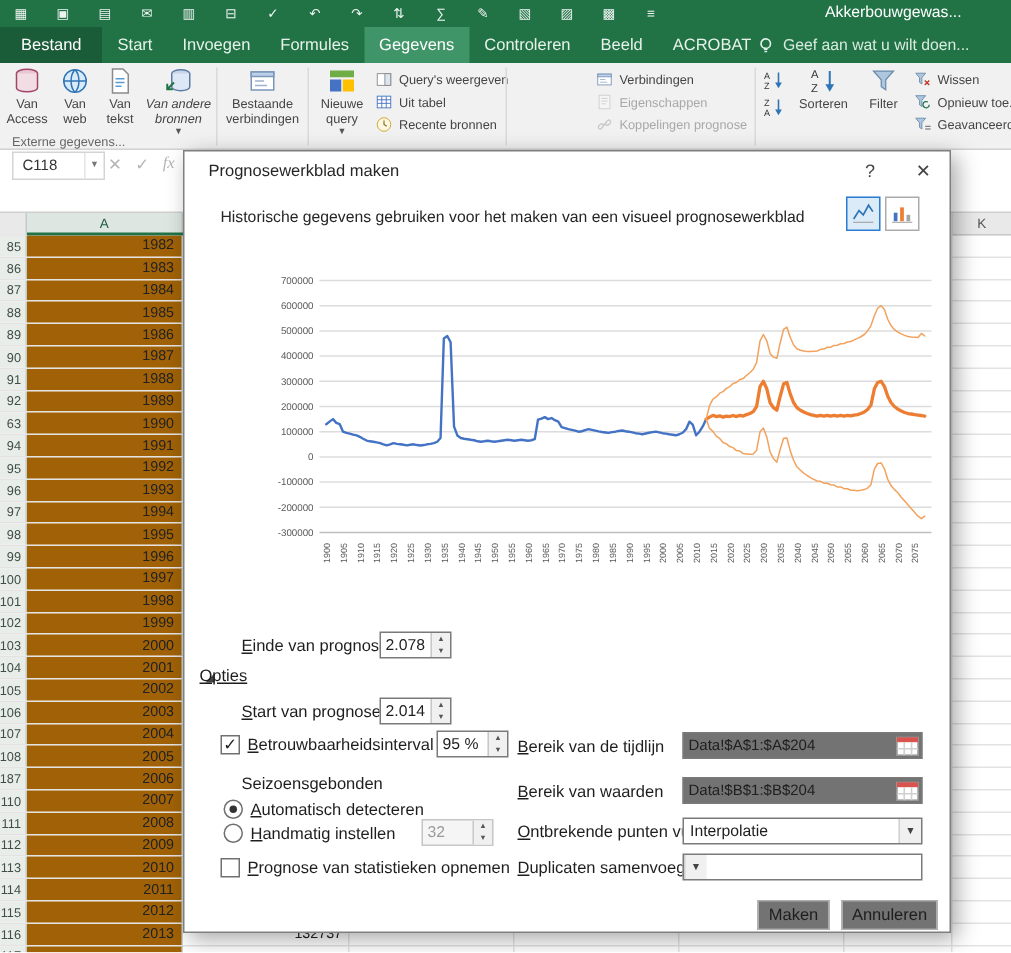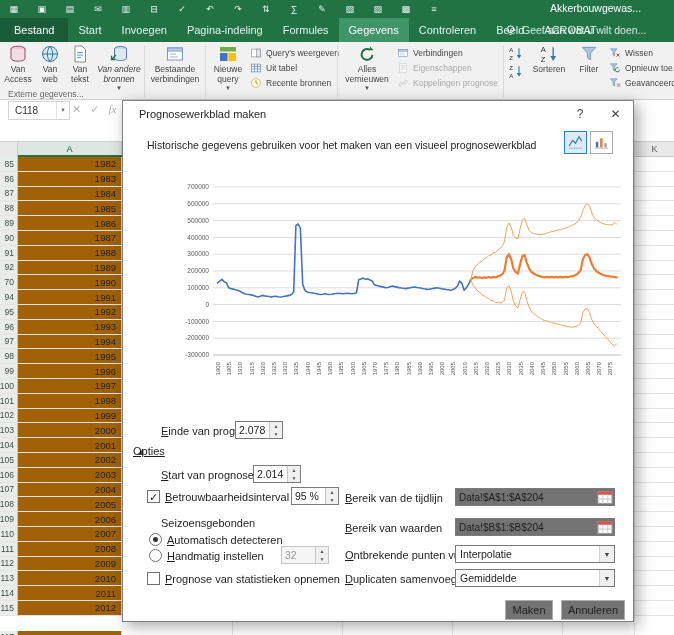--- a/index.html
+++ b/index.html
@@ -123,21 +123,20 @@
         <span class="qicon">≡</span>
       </div>
     <div id="doc-title">Akkerbouwgewas...</div>
   </div>
 
   <div id="tabrow">
     <div id="tabs">
         <div class="rtab file">Bestand</div>
         <div class="rtab">Start</div>
         <div class="rtab">Invoegen</div>
-        <div class="rtab">Pagina-indeling</div>
         <div class="rtab">Formules</div>
         <div class="rtab active">Gegevens</div>
         <div class="rtab">Controleren</div>
         <div class="rtab">Beeld</div>
         <div class="rtab">ACROBAT</div>
       </div>
   </div>
   <div id="tellme">
     <span class="ric">
         <svg viewBox="0 0 14 14">
@@ -233,30 +232,20 @@
         <span class="ric">
             <svg viewBox="0 0 20 20">
               <circle cx="10" cy="10" r="7.5" fill="#fff8e1" stroke="#c9a227"></circle>
               <path d="M10 5.5V10l3 2" fill="none" stroke="#8a6d1d" stroke-width="1.3"></path>
             </svg>
           </span>
         <span>Recente bronnen</span>
       </div>
     </div>
     <div class="rsep" style="left:337px;"></div>
-    <div class="bigbtn" style="left:340px;width:54px;">
-      <span class="ric">
-          <svg viewBox="0 0 24 24">
-            <path d="M18.5 13A6.5 6.5 0 1 1 15.5 7" stroke="#1e7145" stroke-width="2.4" fill="none"></path>
-            <path d="M15.5 3v4.5H20z" fill="#1e7145"></path>
-          </svg>
-        </span>
-      <span>Alles vernieuwen</span>
-      <span class="darr">▼</span>
-    </div>
     <div class="smallstack" style="left:397px;width:104px;">
       <div class="smallbtn">
         <span class="ric">
             <svg viewBox="0 0 20 20">
               <rect x="2.5" y="4" width="15" height="12" fill="#fff" stroke="#7a96b8"></rect>
               <rect x="2.5" y="4" width="15" height="3" fill="#bdd0e9" stroke="#7a96b8"></rect>
               <path d="M5 10h6M5 13h8" stroke="#9db3cc" fill="none"></path>
             </svg>
           </span>
         <span>Verbindingen</span>
@@ -393,21 +382,21 @@
         </div>
         <div class="srow" style="top: 88.8px;">
           <span class="rownum">91</span>
           <span class="cellA">1988</span>
         </div>
         <div class="srow" style="top: 103.6px;">
           <span class="rownum">92</span>
           <span class="cellA">1989</span>
         </div>
         <div class="srow" style="top: 118.4px;">
-          <span class="rownum">70</span>
+          <span class="rownum">63</span>
           <span class="cellA">1990</span>
         </div>
         <div class="srow" style="top: 133.2px;">
           <span class="rownum">94</span>
           <span class="cellA">1991</span>
         </div>
         <div class="srow" style="top: 148px;">
           <span class="rownum">95</span>
           <span class="cellA">1992</span>
         </div>
@@ -457,21 +446,21 @@
         </div>
         <div class="srow" style="top: 325.6px;">
           <span class="rownum">107</span>
           <span class="cellA">2004</span>
         </div>
         <div class="srow" style="top: 340.4px;">
           <span class="rownum">108</span>
           <span class="cellA">2005</span>
         </div>
         <div class="srow" style="top: 355.2px;">
-          <span class="rownum">109</span>
+          <span class="rownum">187</span>
           <span class="cellA">2006</span>
         </div>
         <div class="srow" style="top: 370px;">
           <span class="rownum">110</span>
           <span class="cellA">2007</span>
         </div>
         <div class="srow" style="top: 384.8px;">
           <span class="rownum">111</span>
           <span class="cellA">2008</span>
         </div>
@@ -483,20 +472,25 @@
           <span class="rownum">113</span>
           <span class="cellA">2010</span>
         </div>
         <div class="srow" style="top: 429.2px;">
           <span class="rownum">114</span>
           <span class="cellA">2011</span>
         </div>
         <div class="srow" style="top: 444px;">
           <span class="rownum">115</span>
           <span class="cellA">2012</span>
+        </div>
+        <div class="srow" style="top: 458.8px;">
+          <span class="rownum">116</span>
+          <span class="cellA">2013</span>
+          <span class="cellB">132737</span>
         </div>
         <div class="srow" style="top: 473.6px;">
           <span class="rownum">117</span>
           <span class="cellA"></span>
         </div>
       </div>
     <div class="vline" style="left:232px;"></div>
     <div class="vline" style="left:342px;"></div>
     <div class="vline" style="left:452px;"></div>
     <div class="vline" style="left:562px;"></div>
@@ -585,21 +579,21 @@
           <text x="438.1" y="181" class="xlab" text-anchor="end" transform="rotate(-90 438.1 181)">2070</text>
           <text x="449.3" y="181" class="xlab" text-anchor="end" transform="rotate(-90 449.3 181)">2075</text>
           <polyline points="54.5,101.8 56.7,100.1 59.0,98.4 61.2,100.9 63.5,101.8 65.7,106.8 67.9,107.6 70.2,108.1 72.4,108.8 74.7,109.3 76.9,110.2 79.1,111.5 81.4,112.7 83.6,113.2 85.9,113.5 88.1,113.9 90.4,114.4 92.6,115.2 94.8,115.9 97.1,115.2 99.3,114.4 101.6,114.9 103.8,115.2 106.0,115.5 108.3,115.9 110.5,115.5 112.8,115.2 115.0,115.7 117.3,116.0 119.5,115.7 121.7,115.2 124.0,114.9 126.2,114.4 128.5,113.5 130.7,111.0 132.9,44.6 135.2,43.0 137.4,47.2 139.7,103.4 141.9,109.3 144.2,111.0 146.4,111.5 148.6,111.8 150.9,112.2 153.1,112.5 155.4,113.2 157.6,113.5 159.8,113.2 162.1,112.8 164.3,113.2 166.6,113.5 168.8,113.2 171.1,112.8 173.3,112.5 175.5,112.2 177.8,112.5 180.0,112.8 182.3,112.5 184.5,112.2 186.7,112.5 189.0,112.8 191.2,112.5 193.5,111.8 195.7,98.7 198.0,98.1 200.2,97.1 202.4,98.4 204.7,97.7 206.9,99.1 209.2,100.1 211.4,103.8 213.6,104.4 215.9,105.1 218.1,105.6 220.4,106.1 222.6,106.8 224.9,106.5 227.1,105.8 229.3,105.1 231.6,105.6 233.8,106.1 236.1,106.6 238.3,107.0 240.5,107.3 242.8,107.6 245.0,107.1 247.3,106.8 249.5,106.3 251.8,106.0 254.0,106.5 256.2,106.8 258.5,107.3 260.7,107.8 263.0,108.1 265.2,108.5 267.5,108.0 269.7,107.5 271.9,107.1 274.2,106.8 276.4,107.3 278.7,107.8 280.9,108.1 283.1,108.5 285.4,108.8 287.6,109.2 289.9,108.5 292.1,107.5 294.4,105.1 296.6,100.1 298.8,102.1 301.1,109.2 303.3,106.8 305.6,103.1 307.8,98.4" fill="none" stroke="#4472c4" stroke-width="1.6" stroke-linejoin="round" stroke-linecap="round"></polyline>
           <polyline points="307.8,98.4 310.0,97.1 312.3,95.9 314.5,96.7 316.8,96.2 319.0,97.1 321.3,96.4 323.5,96.7 325.7,96.0 328.0,96.7 330.2,95.9 332.5,96.4 334.7,95.4 336.9,94.7 339.2,93.4 341.4,90.0 343.7,76.6 345.9,73.2 348.2,78.2 350.4,87.5 352.6,90.8 354.9,92.5 357.1,83.3 359.4,74.9 361.6,74.0 363.8,81.6 366.1,87.5 368.3,90.8 370.6,92.5 372.8,93.7 375.1,94.7 377.3,95.4 379.5,95.9 381.8,96.4 384.0,95.9 386.3,96.4 388.5,95.9 390.7,96.4 393.0,95.9 395.2,96.4 397.5,95.9 399.7,96.4 402.0,95.9 404.2,96.2 406.4,95.7 408.7,95.4 410.9,94.7 413.2,93.7 415.4,92.0 417.6,89.2 419.9,78.2 422.1,74.0 424.4,73.2 426.6,76.6 428.9,83.3 431.1,87.5 433.3,90.0 435.6,91.7 437.8,93.0 440.1,94.0 442.3,94.7 444.5,95.0 446.8,95.4 449.0,95.7 451.3,96.0 453.5,96.4" fill="none" stroke="#ed7d31" stroke-width="2.2" stroke-linejoin="round" stroke-linecap="round"></polyline>
           <polyline points="307.8,98.4 310.0,104.6 312.3,106.6 314.5,109.8 316.8,111.3 319.0,114.0 321.3,114.9 323.5,116.7 325.7,117.4 328.0,119.4 330.2,119.7 332.5,121.4 334.7,121.6 336.9,121.9 339.2,121.6 341.4,119.2 343.7,106.8 345.9,104.4 348.2,110.3 350.4,120.4 352.6,124.6 354.9,127.1 357.1,118.7 359.4,111.2 361.6,111.0 363.8,119.4 366.1,126.0 368.3,130.2 370.6,132.5 372.8,134.4 375.1,136.0 377.3,137.4 379.5,138.6 381.8,139.7 384.0,139.9 386.3,141.1 388.5,141.2 390.7,142.2 393.0,142.4 395.2,143.6 397.5,143.6 399.7,144.8 402.0,144.8 404.2,145.8 406.4,145.8 408.7,146.1 410.9,145.9 413.2,145.4 415.4,144.4 417.6,142.1 419.9,131.7 422.1,128.0 424.4,127.6 426.6,131.5 428.9,138.7 431.1,142.9 433.3,145.4 435.6,147.5 437.8,150.5 440.1,153.0 442.3,155.5 444.5,158.0 446.8,160.6 449.0,163.1 451.3,164.8 453.5,163.1" fill="none" stroke="#f2a25c" stroke-width="1" stroke-linejoin="round" stroke-linecap="round"></polyline>
           <polyline points="307.8,98.4 310.0,89.5 312.3,85.1 314.5,83.6 316.8,81.1 319.0,80.1 321.3,77.9 323.5,76.7 325.7,74.7 328.0,74.0 330.2,72.0 332.5,71.4 334.7,69.2 336.9,67.5 339.2,65.1 341.4,60.8 343.7,46.3 345.9,42.0 348.2,46.2 350.4,54.6 352.6,57.1 354.9,57.9 357.1,47.8 359.4,38.6 361.6,37.1 363.8,43.8 366.1,49.0 368.3,51.5 370.6,52.5 372.8,53.0 375.1,53.4 377.3,53.4 379.5,53.2 381.8,53.0 384.0,51.9 386.3,51.7 388.5,50.5 390.7,50.5 393.0,49.3 395.2,49.2 397.5,48.2 399.7,48.0 402.0,47.0 404.2,46.7 406.4,45.6 408.7,44.6 410.9,43.5 413.2,42.0 415.4,39.6 417.6,36.2 419.9,29.5 422.1,24.5 424.4,22.8 426.6,25.3 428.9,32.0 431.1,36.2 433.3,38.8 435.6,40.4 437.8,41.6 440.1,42.6 442.3,43.3 444.5,43.6 446.8,43.8 449.0,44.0 451.3,41.3 453.5,43.0" fill="none" stroke="#f2a25c" stroke-width="1" stroke-linejoin="round" stroke-linecap="round"></polyline>
         </svg>
     </div>
 
     <span class="lbl" style="left:38px;top:324px;"><u>E</u>inde van prognose</span>
-    <div class="spin" style="left:112px;top:320px;">
+    <div class="spin" style="left:130px;top:320px;">
       <div class="spin-val">2.078</div>
       <div class="spin-arrows">
         <div class="spin-up">▲</div>
         <div class="spin-dn">▼</div>
       </div>
     </div>
 
     <span id="opt-tri">◢</span>
     <span id="opties">Opties</span>
 
@@ -663,21 +657,20 @@
     </div>
 
     <span class="lbl" style="left:222px;top:448px;"><u>O</u>ntbrekende punten vullen met</span>
     <div class="ddl" style="top:444px;">
       <span class="val">Interpolatie</span>
       <span class="ddl-arrow">▼</span>
     </div>
 
     <span class="lbl" style="left:222px;top:472px;"><u>D</u>uplicaten samenvoegen met</span>
     <div class="ddl" style="top:468px;">
-      <span class="val">Gemiddelde</span>
       <span class="ddl-arrow">▼</span>
     </div>
 
     <div class="dlgbtn" style="left:382px;top:499px;width:48px;">Maken</div>
     <div class="dlgbtn" style="left:438px;top:499px;width:64px;">Annuleren</div>
   </div>
 
 </div>
 
 </body></html>

